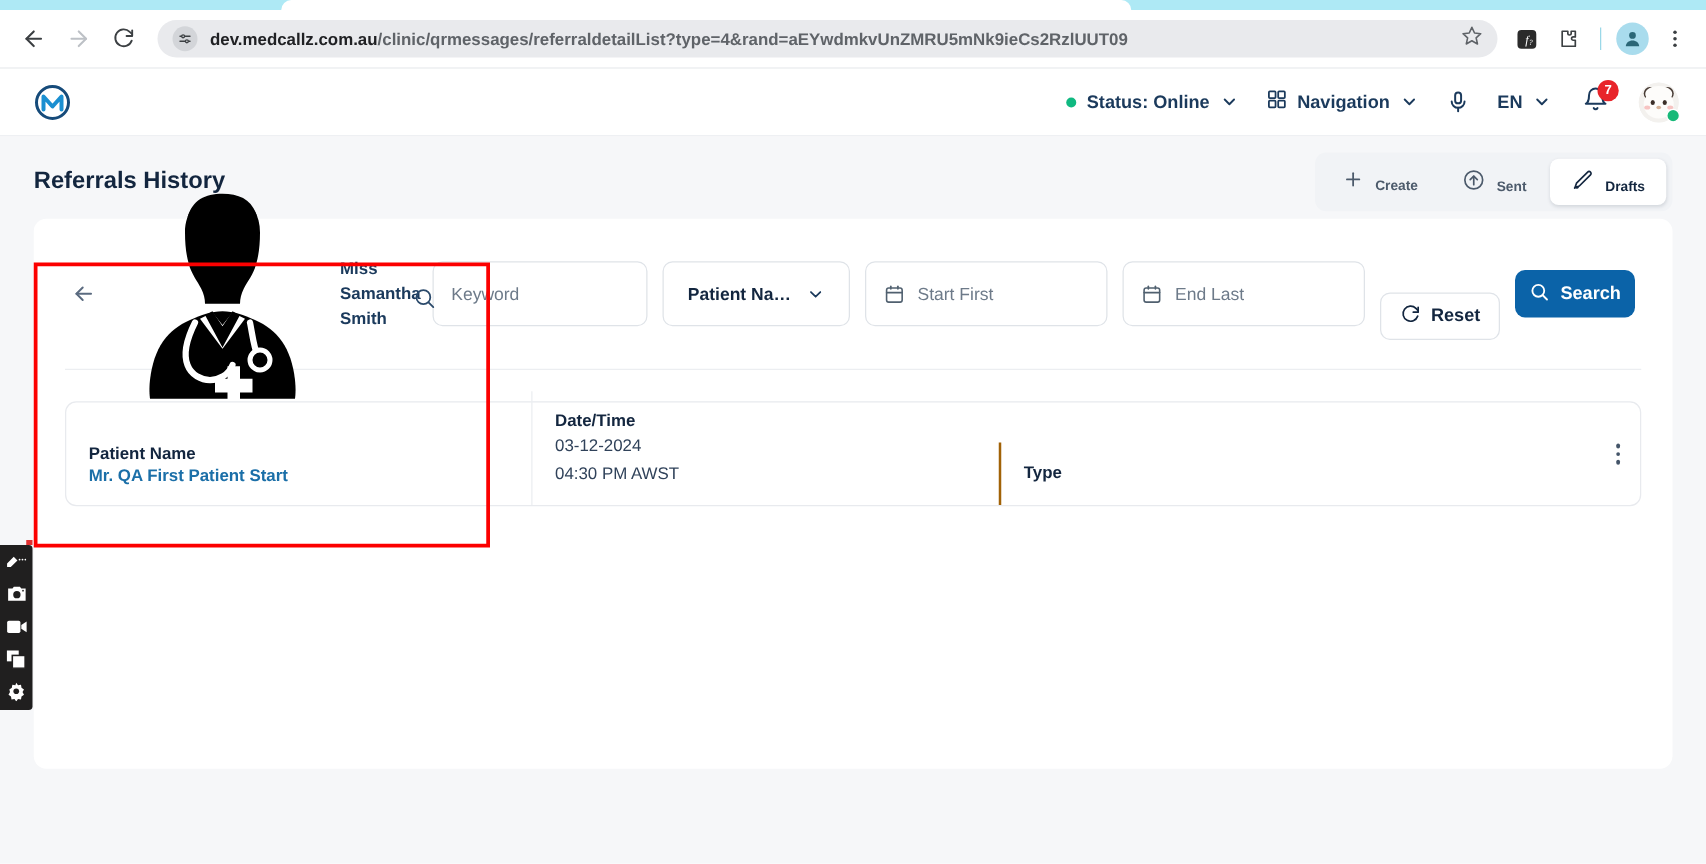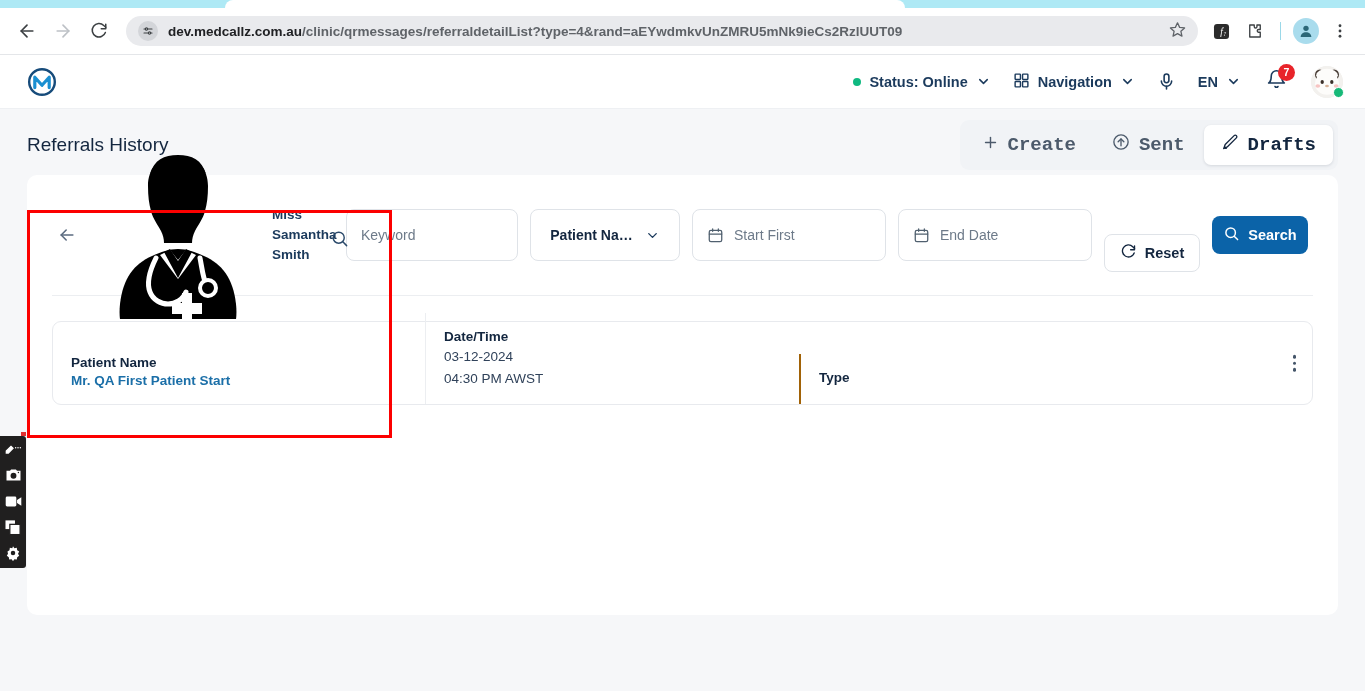--- a/index.html
+++ b/index.html
@@ -135,35 +135,34 @@
     width: 11px; height: 11px; border-radius: 50%;
     background: #17b978; border: 1.5px solid #fff;
   }
 
   
   .page-row {
     display: flex; align-items: center;
     padding: 18px 27px 12px 27px;
     height: 66px;
   }
-  .page-title { font-size: 19px; font-weight: 400; color: #13263f; }
+  .page-title { font-size: 19px; font-weight: 700; color: #13263f; }
   .tabs-pill {
     margin-left: auto;
     background: #f1f3f6;
     border-radius: 9px;
     padding: 5px;
     display: flex; align-items: center; gap: 2px;
   }
   .tab-btn {
-    display: flex; align-items: center; gap: 9px;
+    display: flex; align-items: flex-end; gap: 9px;
     padding: 8px 17px;
     border-radius: 7px;
-    font-size: 19px; font-weight: 700; color: #4c5a6b;
+    font-size: 11px; font-weight: 700; color: #4c5a6b;
     white-space: nowrap;
-    font-family: Liberation Mono, monospace;
   }
   .tab-btn.active {
     background: #ffffff; color: #13263f;
     box-shadow: 0 1px 3px rgba(16,30,54,.13);
   }
 
   
   .panel {
     margin: 0 27px;
     background: #ffffff;
@@ -545,21 +544,21 @@
 
         <div class="input-box in-date">
           <span class="cal">
             <svg width="17" height="17" viewBox="0 0 24 24" fill="none" stroke="currentColor" stroke-width="1.8" stroke-linecap="round">
                 <rect x="3.2" y="4.8" width="17.6" height="16" rx="2.4"></rect>
                 <line x1="3.2" y1="10" x2="20.8" y2="10"></line>
                 <line x1="8" y1="2.8" x2="8" y2="6"></line>
                 <line x1="16" y1="2.8" x2="16" y2="6"></line>
               </svg>
           </span>
-          <span>End Date</span>
+          <span>End Last</span>
         </div>
 
         <div class="btn-reset">
           <span>
             <svg width="17" height="17" viewBox="0 0 24 24" fill="none" stroke="currentColor" stroke-width="1.9" stroke-linecap="round" stroke-linejoin="round">
                 <polyline points="20.5 4 20.5 9.5 15 9.5"></polyline>
                 <path d="M20 14a8.5 8.5 0 1 1-2-8.8l2.5 2.6"></path>
               </svg>
           </span>
           <span>Reset</span>

